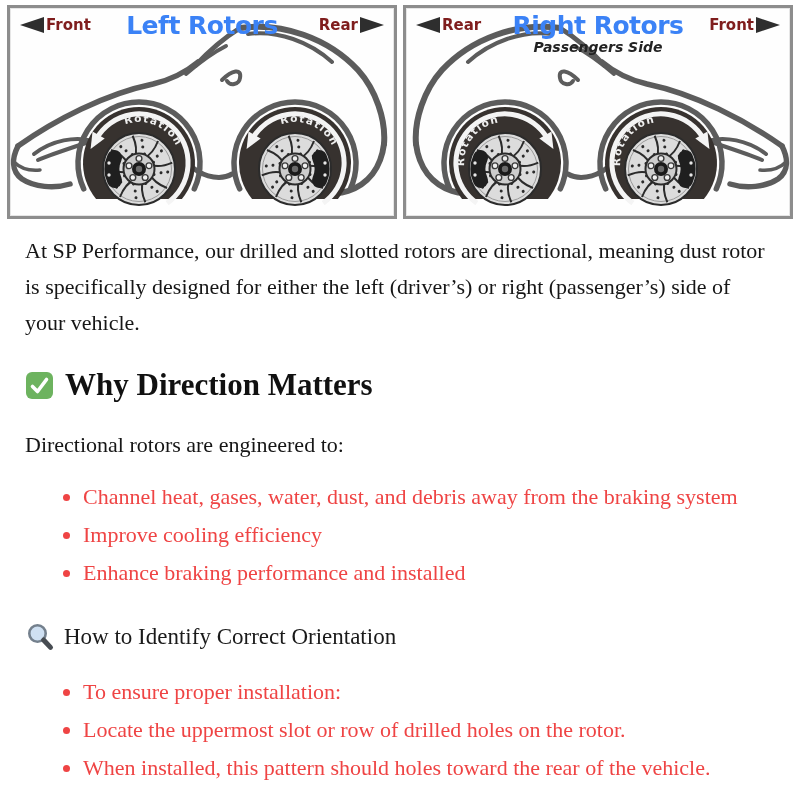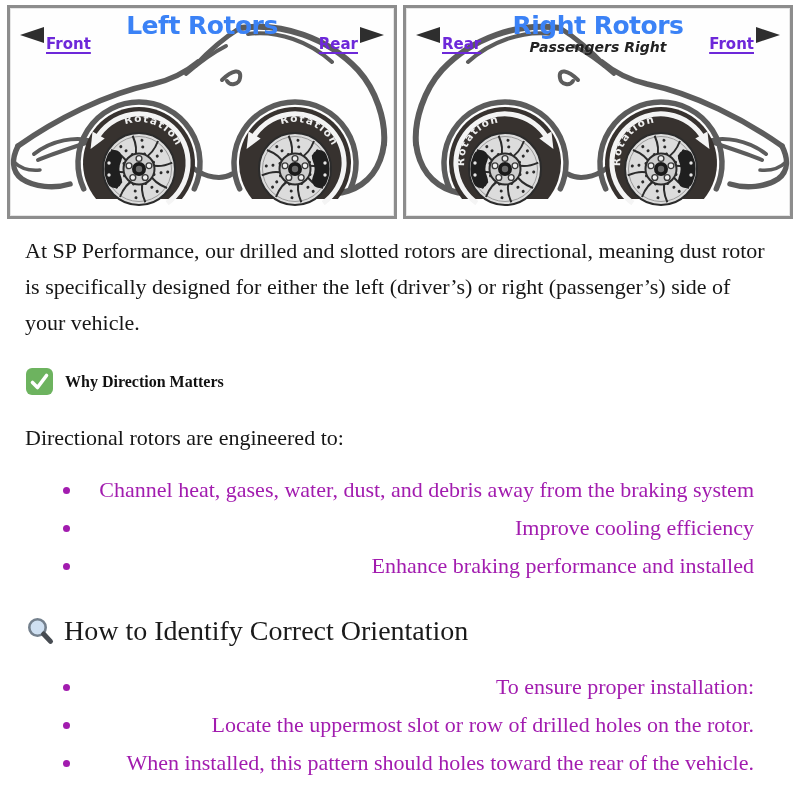--- a/index.html
+++ b/index.html
@@ -10,45 +10,45 @@
   .diagram { display:flex; gap:6px; padding:5px 6px 0 7px; }
   .panel { position:relative; width:390px; height:214px; border:3px solid #8d8d8d;
            background:#fefefe; box-shadow: inset 0 0 0 1px #e6e6e6; }
   .car-svg { position:absolute; left:0; top:0; width:384px; height:208px; display:block; }
   .p-head { position:absolute; top:5px; left:0; right:0; padding:0 10px;
             display:flex; justify-content:space-between; align-items:flex-start; }
   .p-titles { position:absolute; left:50%; transform:translateX(-50%); top:0; text-align:center; width:220px; }
   .p-title { font:800 25px/1.05 "DejaVu Sans", sans-serif; color:#3b82f6; letter-spacing:-0.5px; }
   .p-sub   { font:italic 700 14px/1.25 "DejaVu Sans", sans-serif; color:#222; }
   .dir { display:flex; align-items:center; gap:2px; margin-top:4px; }
-  .dir-txt { font:700 15px/1 "DejaVu Sans", sans-serif; color:#6d28d9;
-             text-decoration:underline; text-decoration-thickness:2px; text-underline-offset:3px;margin-top:20px; }
+  .dir-txt { font:700 15px/1 "DejaVu Sans", sans-serif; color:#7f1d1d;
+             text-decoration-thickness:2px; text-underline-offset:3px; }
   .tri { width:0; height:0; border-top:8px solid transparent; border-bottom:8px solid transparent; }
   .tri-l { border-right:24px solid #2e2e2e; }
   .tri-r { border-left:24px solid #2e2e2e; }
 
   
   .bodyline { fill:none; stroke:#5c5c5c; stroke-linecap:round; }
   .arch   { fill:#37322f; }
   .fender { fill:none; stroke:#5c5c5c; stroke-width:5.5; stroke-linecap:round; }
   .rot-arc  { fill:none; stroke:#f4f4f4; stroke-width:5; }
   .rot-head { fill:#f4f4f4; }
   .rot-txt  { font-family:"DejaVu Sans", sans-serif; font-weight:700; font-size:10.5px;
               fill:#efefef; letter-spacing:1.4px; }
 
   
   .article { padding:0 28px 30px 25px; font-family:"Liberation Serif", serif; color:#161616; }
   .article .intro { font-size:22px; line-height:1.64; margin:14px 0 10px; }
   .h-bold { display:flex; align-items:center; gap:11px; font-family:"Liberation Serif", serif;
-            font-size:16px; font-weight:700; color:#111; margin:26px 0 24px; }
+            font-size:31px; font-weight:700; color:#111; margin:26px 0 24px; }
   .h-reg  { display:flex; align-items:center; gap:9px; font-family:"Liberation Serif", serif;
-            font-size:28px; font-weight:400; color:#1a1a1a; margin:30px 0 22px; }
+            font-size:23px; font-weight:400; color:#1a1a1a; margin:30px 0 22px; }
   .lead { font-size:22px; line-height:1.64; margin:0 0 16px; }
   .article ul { margin:0 0 10px; padding:0 18px 0 58px; list-style:disc; }
-  .article li { font-size:22px; line-height:1.64; margin:2px 0; color:#a21caf;text-align:right; }
+  .article li { font-size:22px; line-height:1.64; margin:2px 0; color:#ef4444; }
   .emoji { flex:0 0 auto; display:inline-block; }
 </style>
 </head>
 <body>
 
 <svg width="0" height="0" style="position:absolute" aria-hidden="true">
   <defs>
 
     <g id="rotor">
       <circle r="36" fill="#dcdcdc" stroke="#2b2b2b" stroke-width="2"></circle>
@@ -222,21 +222,21 @@
             </g>
         </g>
       </svg>
       <div class="p-head">
         <div class="dir">
           <span class="tri tri-l"></span>
           <span class="dir-txt">Rear</span>
         </div>
         <div class="p-titles">
           <div class="p-title">Right Rotors</div>
-          <div class="p-sub">Passengers Right</div>
+          <div class="p-sub">Passengers Side</div>
         </div>
         <div class="dir">
           <span class="dir-txt">Front</span>
           <span class="tri tri-r"></span>
         </div>
       </div>
     </div>
   </div>
 
   <div class="article">

